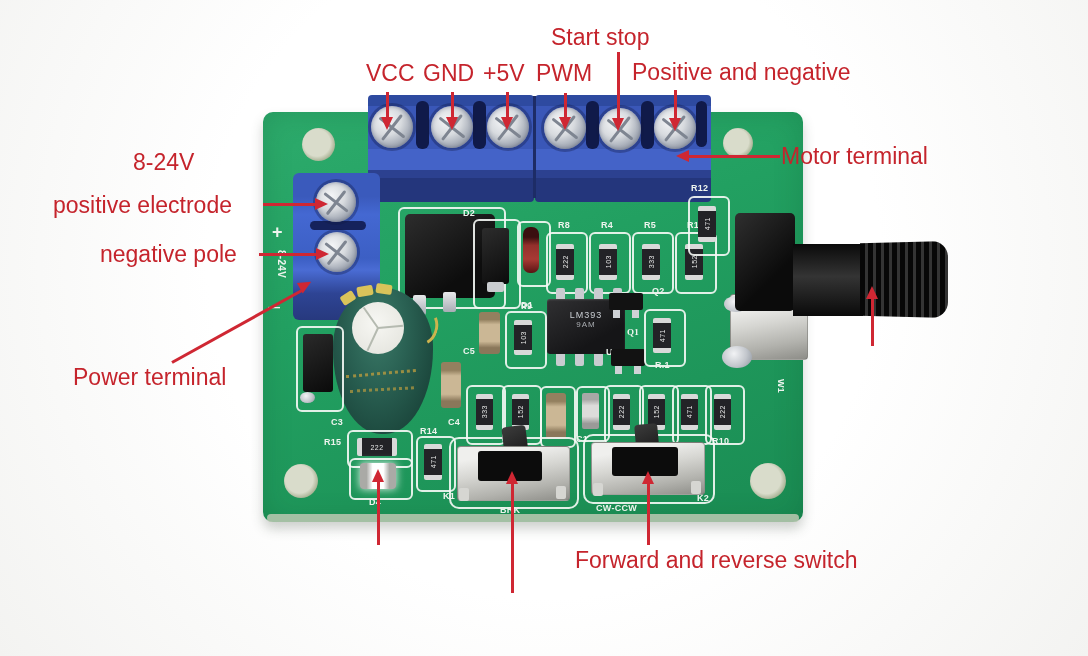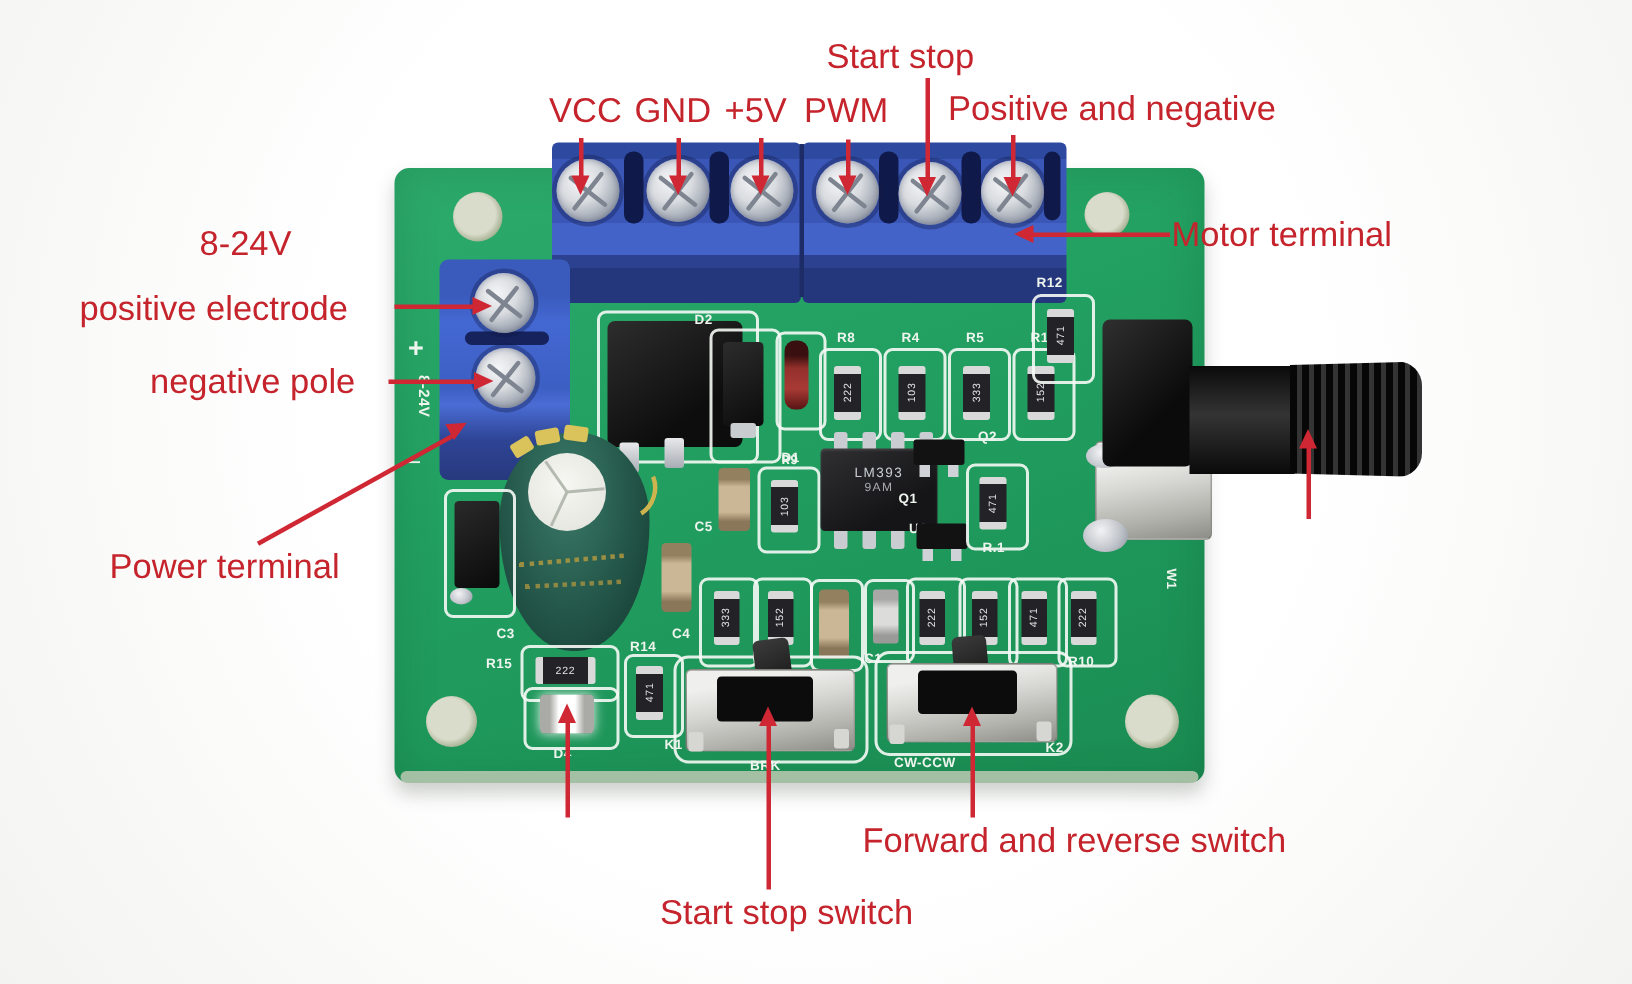--- a/index.html
+++ b/index.html
@@ -165,21 +165,21 @@
   </div>
   <div class="silk" style="left:606px;top:325px;margin-top:22px;">U1</div>
 
   <div style="position:absolute;left:609px;top:293px;width:34px;height:17px;background:#121212;border-radius:2px;"></div>
   <div style="position:absolute;left:613px;top:310px;width:7px;height:8px;background:#cfd2d6;"></div>
   <div style="position:absolute;left:632px;top:310px;width:7px;height:8px;background:#cfd2d6;"></div>
   <div class="silk" style="left:652px;top:286px;">Q2</div>
   <div style="position:absolute;left:611px;top:349px;width:34px;height:17px;background:#121212;border-radius:2px;"></div>
   <div style="position:absolute;left:615px;top:366px;width:7px;height:8px;background:#cfd2d6;"></div>
   <div style="position:absolute;left:634px;top:366px;width:7px;height:8px;background:#cfd2d6;"></div>
-  <div class="silk" style="left:599px;top:327px;">Q1</div>
+  <div class="silk" style="left:627px;top:327px;font-family:Liberation Serif, serif;">Q1</div>
   <div class="obox" style="left:644px;top:309px;width:38px;height:54px;"></div>
   <div class="res" style="left:653px;top:318px;width:18px;height:35px;">
       <span>471</span>
     </div>
   <div class="silk" style="left:655px;top:360px;">R.1</div>
 
   <div class="silk" style="left:331px;top:417px;">C3</div>
   <div class="cap-tan" style="left:441px;top:362px;width:20px;height:46px;"></div>
   <div class="silk" style="left:448px;top:417px;">C4</div>
   <div class="silk" style="left:324px;top:437px;">R15</div>
@@ -263,21 +263,20 @@
   <div class="ann" style="left:366px;top:60px;">VCC</div>
   <div class="ann" style="left:423px;top:60px;">GND</div>
   <div class="ann" style="left:483px;top:60px;">+5V</div>
   <div class="ann" style="left:536px;top:60px;">PWM</div>
   <div class="ann" style="left:632px;top:59px;">Positive and negative</div>
   <div class="ann" style="left:781px;top:143px;">Motor terminal</div>
   <div class="ann" style="left:133px;top:149px;">8-24V</div>
   <div class="ann" style="left:53px;top:192px;">positive electrode</div>
   <div class="ann" style="left:100px;top:241px;">negative pole</div>
   <div class="ann" style="left:73px;top:364px;">Power terminal</div>
-  <div class="ann" style="left:440px;top:595px;">Start stop switch</div>
   <div class="ann" style="left:575px;top:547px;">Forward and reverse switch</div>
 
   <div class="aline" style="left:386px;top:92px;width:3px;height:27px;"></div>
   <div class="ah down" style="left:381px;top:117px;"></div>
   <div class="aline" style="left:451px;top:92px;width:3px;height:27px;"></div>
   <div class="ah down" style="left:446px;top:117px;"></div>
   <div class="aline" style="left:506px;top:92px;width:3px;height:27px;"></div>
   <div class="ah down" style="left:501px;top:117px;"></div>
   <div class="aline" style="left:564px;top:93px;width:3px;height:26px;"></div>
   <div class="ah down" style="left:559px;top:117px;"></div>

